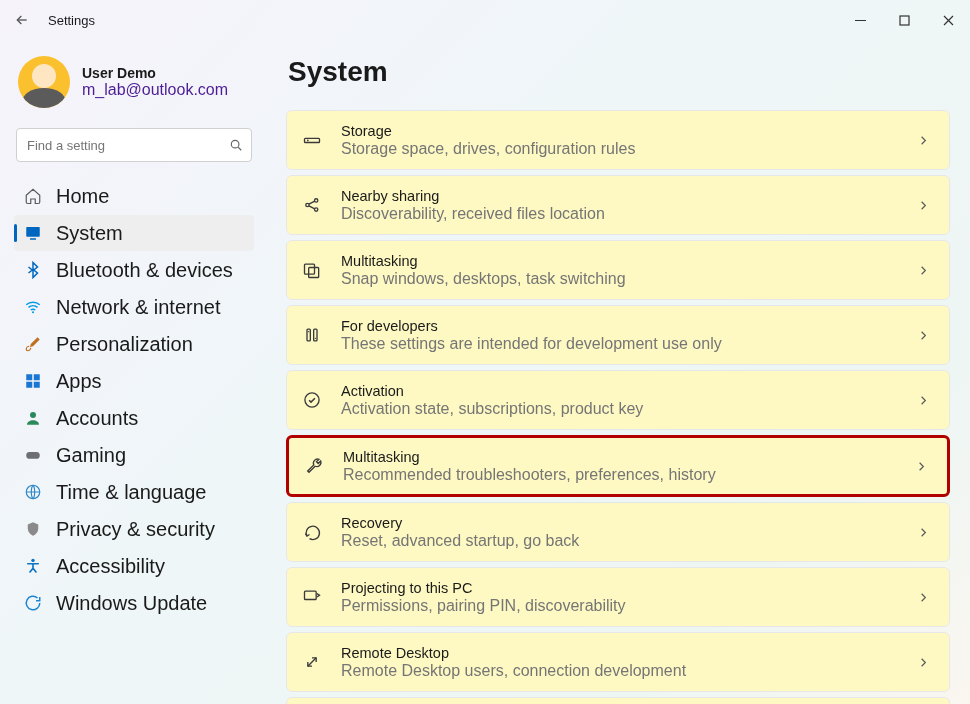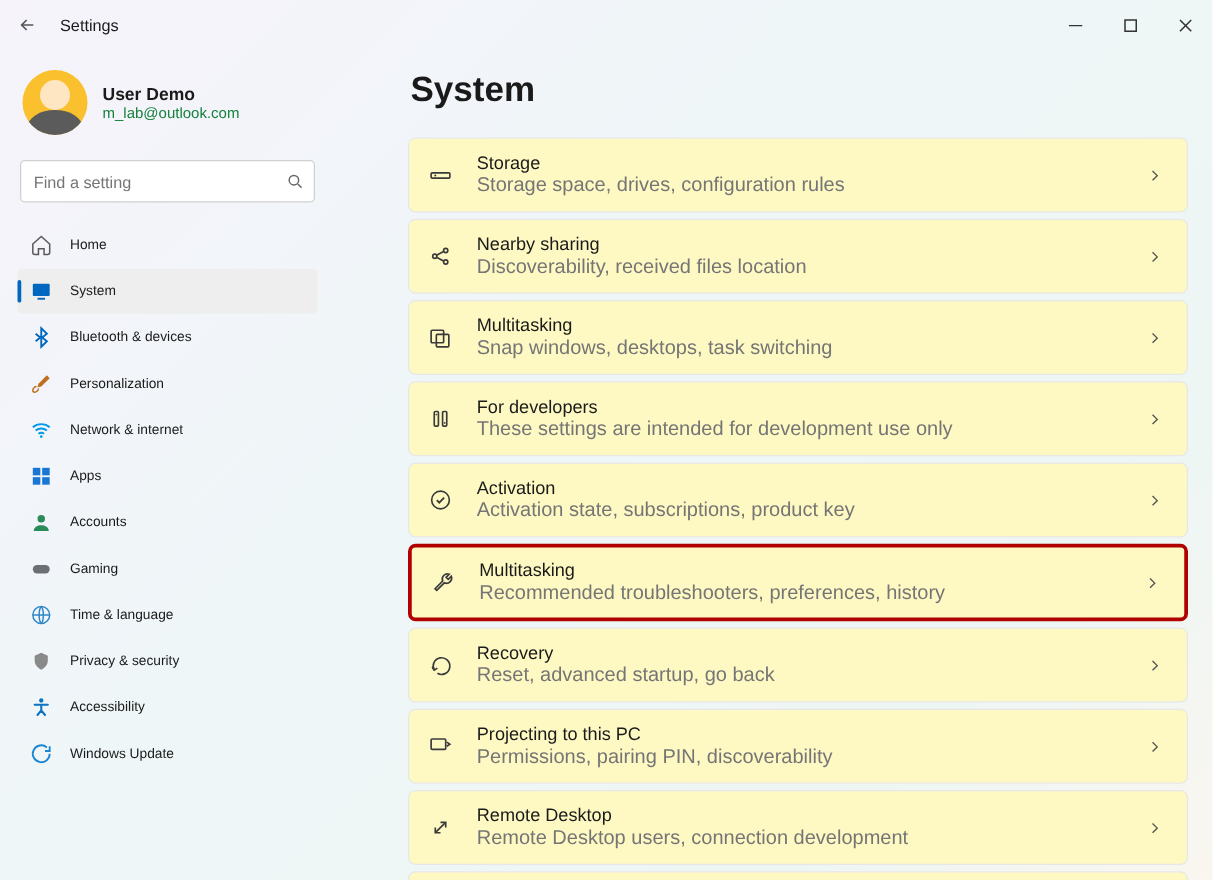--- a/index.html
+++ b/index.html
@@ -33,21 +33,20 @@
   .win-btn {
     width: 44px; height: 32px;
     display: flex; align-items: center; justify-content: center;
     color: #333;
   }
 
   
   .app {
     display: flex;
     height: calc(100% - 40px);
-    gap: 40px;
   }
   .sidebar {
     width: 262px;
     padding: 10px 8px 10px 14px;
     flex-shrink: 0;
   }
   .main {
     flex: 1;
     padding: 8px 20px 0 24px;
     overflow-y: auto;
@@ -73,21 +72,21 @@
     width:24px; height:24px; border-radius:50%;
     background:#ffe6c2;
   }
   .avatar::after{
     content:"";
     position:absolute; left:4px; bottom:-8px;
     width:44px; height:28px; border-radius:50% 50% 0 0;
     background:#5b5b5b;
   }
   .profile-name { font-size: 14px; font-weight: 600; }
-  .profile-email { font-size: 12px; color: #15803d; }
+  .profile-email { font-size: 16px; color: #4c1d95; }
 
   
   .search {
     display:flex; align-items:center;
     background:#fff;
     border:1px solid #d0d0d0;
     border-radius:4px;
     height:34px;
     padding:0 8px 0 10px;
     margin: 4px 2px 16px 2px;
@@ -99,21 +98,21 @@
   }
   .search-icon { color:#666; }
 
   
   .nav { display:flex; flex-direction:column; gap:1px; }
   .nav-item {
     display:flex; align-items:center;
     height:36px;
     padding: 0 10px;
     border-radius:4px;
-    font-size:11px;
+    font-size:20px;
     gap:14px;
     cursor:pointer;
     position:relative;
   }
   .nav-item.active {
     background:#eeeeee;
   }
   .nav-item.active::before{
     content:"";
     position:absolute; left:0; top:9px; bottom:9px;
@@ -225,33 +224,33 @@
         <div class="nav-item">
           <span class="nav-icon">
             <svg width="18" height="18" viewBox="0 0 24 24" style="color:#0067c0">
               <use href="#i-bluetooth"></use>
             </svg>
           </span>
           <span>Bluetooth &amp; devices</span>
         </div>
         <div class="nav-item">
           <span class="nav-icon">
+            <svg width="18" height="18" viewBox="0 0 24 24" style="color:#0099e5">
+              <use href="#i-wifi"></use>
+            </svg>
+          </span>
+          <span>Network &amp; internet</span>
+        </div>
+        <div class="nav-item">
+          <span class="nav-icon">
             <svg width="18" height="18" viewBox="0 0 24 24" style="color:#be6f1f">
               <use href="#i-brush"></use>
             </svg>
           </span>
           <span>Personalization</span>
-        </div>
-        <div class="nav-item">
-          <span class="nav-icon">
-            <svg width="18" height="18" viewBox="0 0 24 24" style="color:#0099e5">
-              <use href="#i-wifi"></use>
-            </svg>
-          </span>
-          <span>Network &amp; internet</span>
         </div>
         <div class="nav-item">
           <span class="nav-icon">
             <svg width="18" height="18" viewBox="0 0 24 24" style="color:#1976d2">
               <use href="#i-apps"></use>
             </svg>
           </span>
           <span>Apps</span>
         </div>
         <div class="nav-item">

